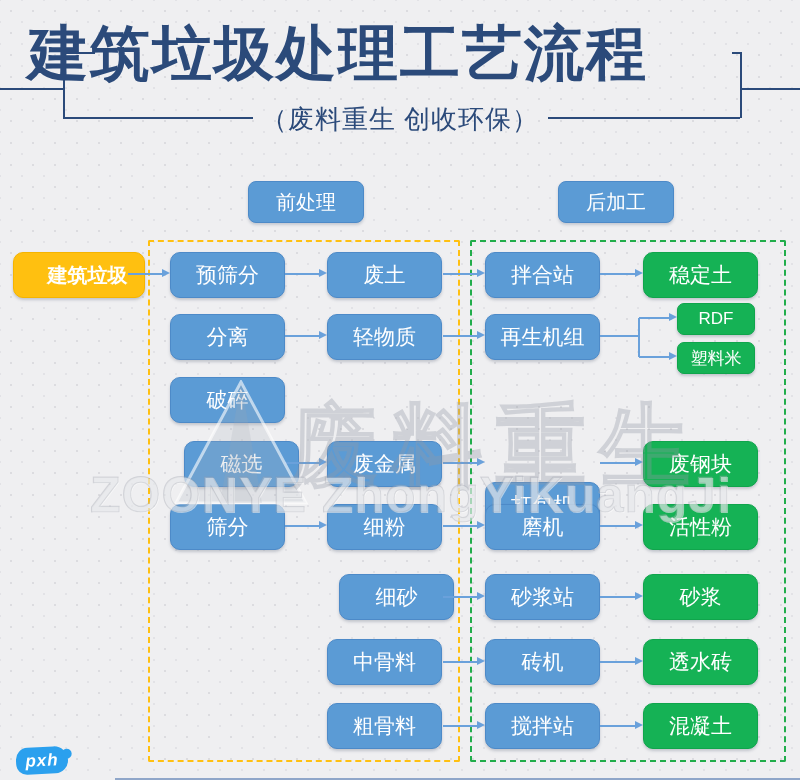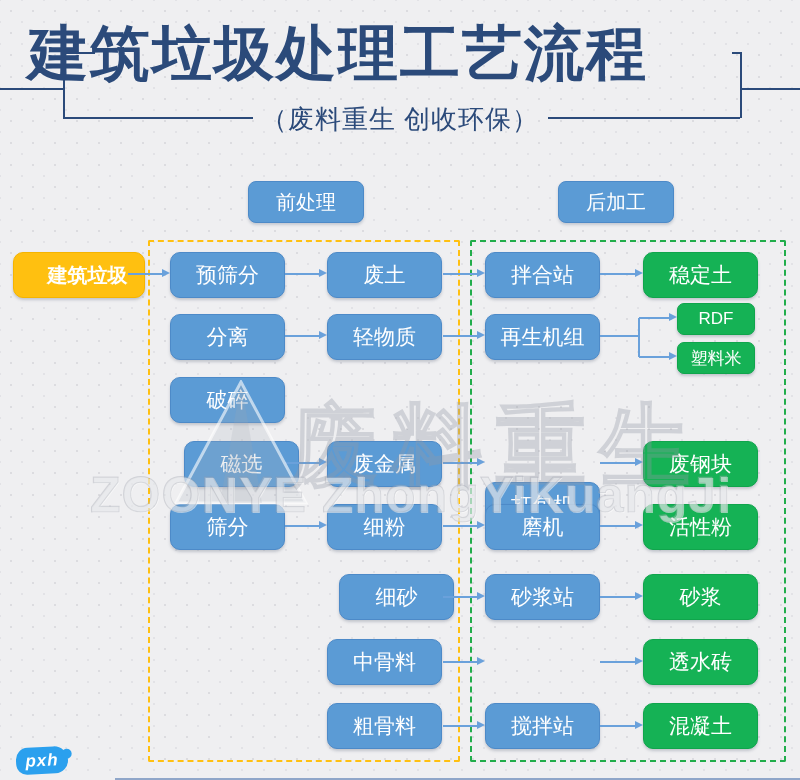--- a/index.html
+++ b/index.html
@@ -89,20 +89,21 @@
   <div class="node b" style="left:327px;top:504px;">细粉</div>
   <div class="node b" style="left:327px;top:574px;margin-left:12px;">细砂</div>
   <div class="node b" style="left:327px;top:639px;">中骨料</div>
   <div class="node b" style="left:327px;top:703px;">粗骨料</div>
 
   <div class="node b" style="left:485px;top:252px;">拌合站</div>
   <div class="node b" style="left:485px;top:314px;">再生机组</div>
   <div class="node b" style="left:485px;top:441px;margin-top:41px;">打包机</div>
   <div class="node b" style="left:485px;top:504px;">磨机</div>
   <div class="node b" style="left:485px;top:574px;">砂浆站</div>
+  <div class="node b" style="left:485px;top:639px;">砖机</div>
   <div class="node b" style="left:485px;top:703px;">搅拌站</div>
 
   <div class="node g" style="left:643px;top:252px;">稳定土</div>
   <div class="node g sm" style="left:677px;top:303px;">RDF</div>
   <div class="node g sm" style="left:677px;top:342px;">塑料米</div>
   <div class="node g" style="left:643px;top:441px;">废钢块</div>
   <div class="node g" style="left:643px;top:504px;">活性粉</div>
   <div class="node g" style="left:643px;top:574px;font-family:Liberation Mono, monospace;">砂浆</div>
   <div class="node g" style="left:643px;top:639px;">透水砖</div>
   <div class="node g" style="left:643px;top:703px;">混凝土</div>

